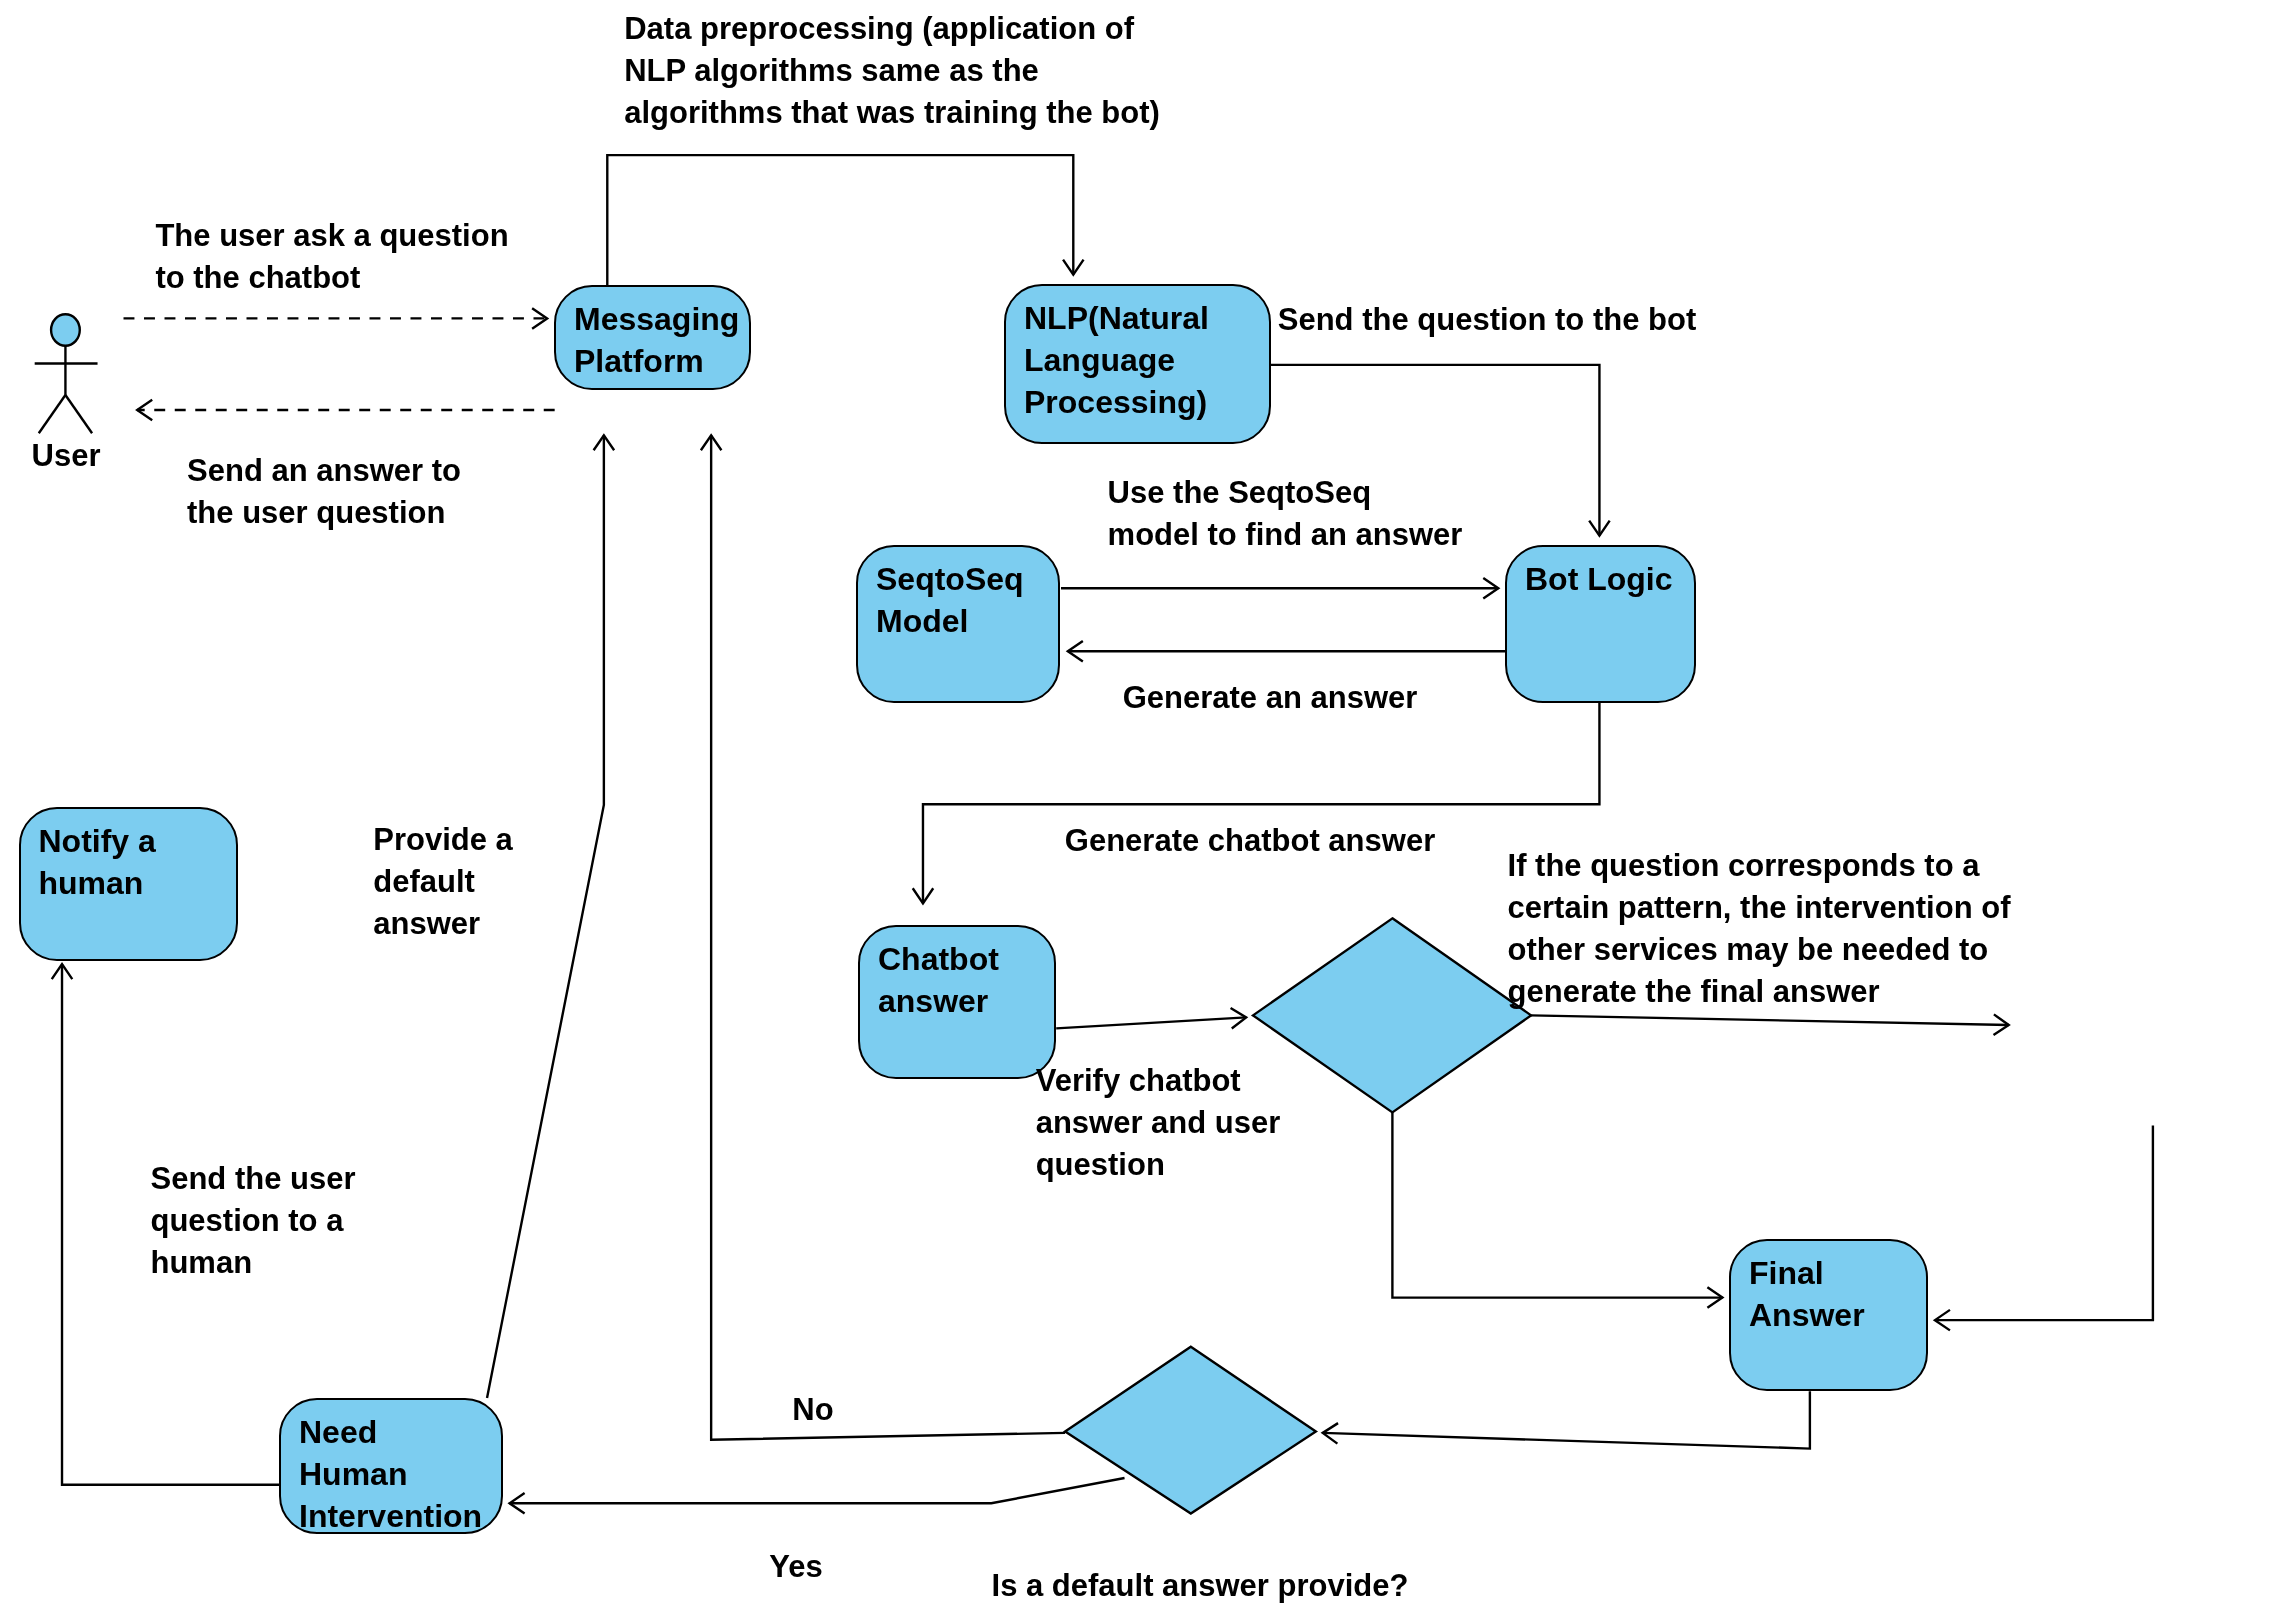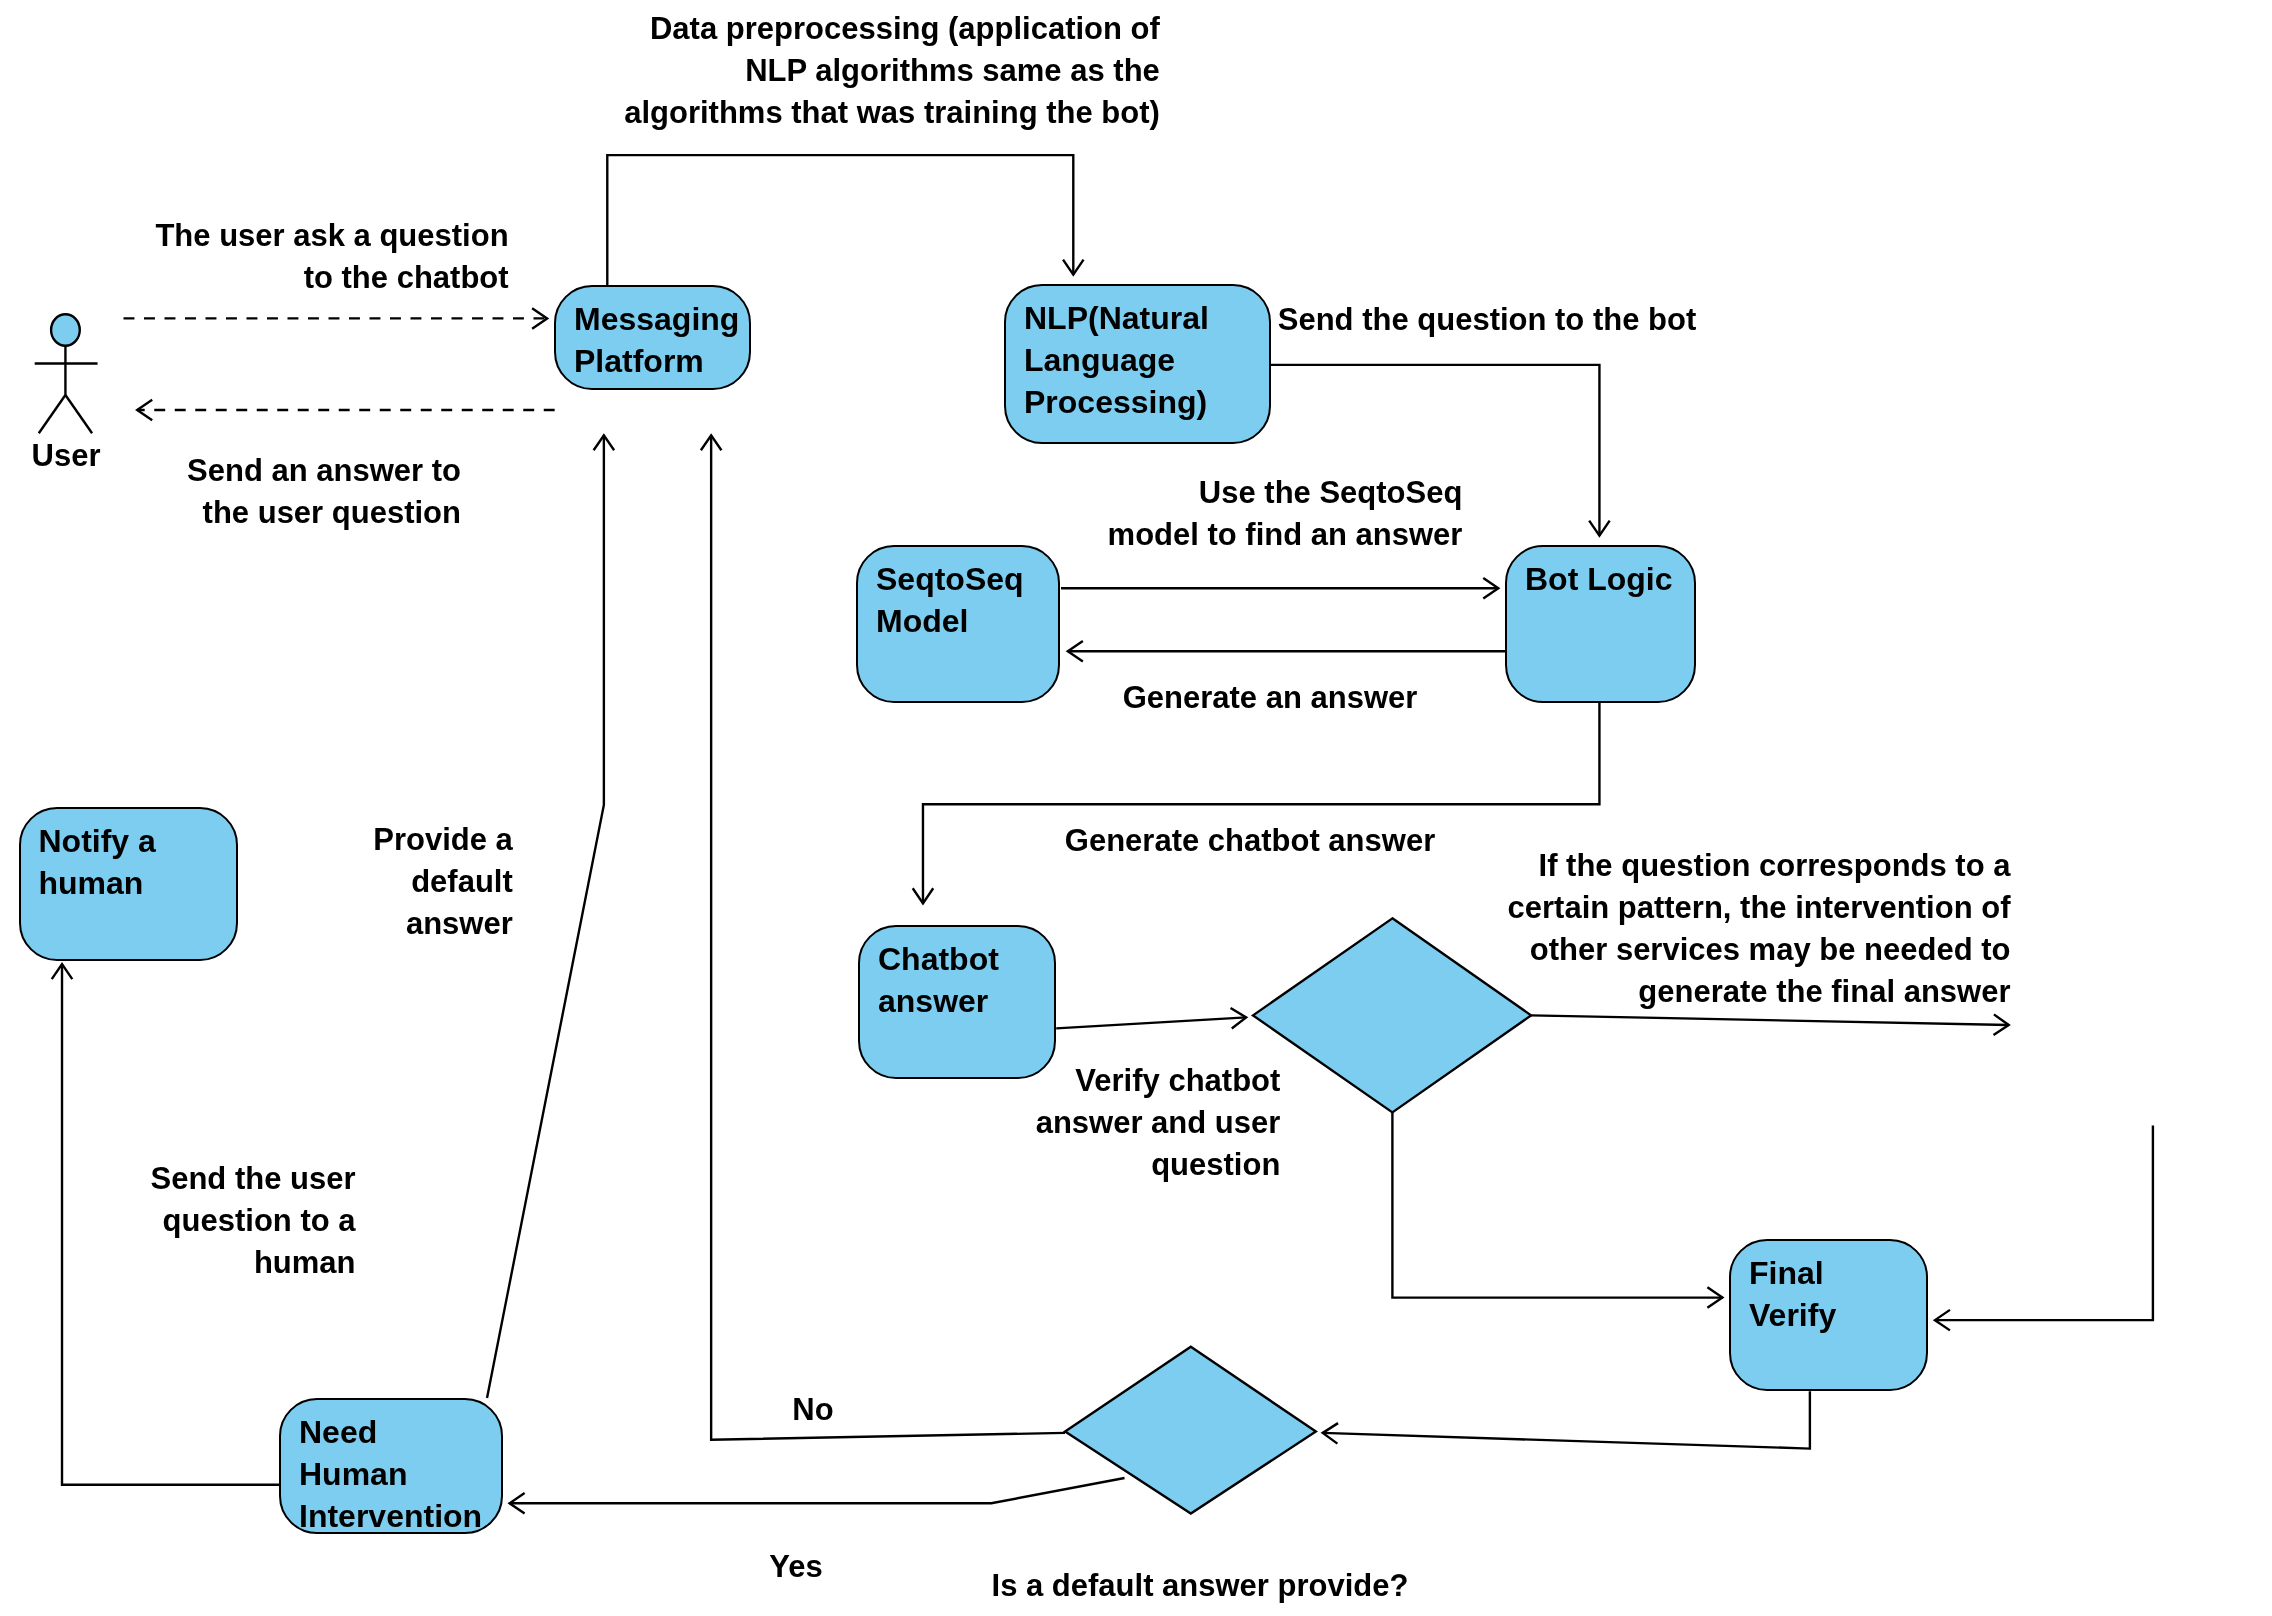--- a/index.html
+++ b/index.html
@@ -21,21 +21,21 @@
     background:var(--shape_fill,#7CCDF0);
     border:2.7px solid var(--shape_stroke,#000);
     border-radius:38px;
     font-size:32px;line-height:42px;
     padding:11px 12.3px 0 18px;
     white-space:pre-line;
   }
   .lbl{
     position:absolute;z-index:2;
     transform:translateX(-50%);
-    text-align:right;
+    text-align:left;
     font-size:31px;line-height:42px;
     white-space:pre-line;
   }
   
   #n-messaging{left:554px;top:285px;width:197px;height:105px;}
   #n-nlp{left:1004px;top:284px;width:267px;height:160px;}
   #n-seqtoseq{left:856px;top:545px;width:204px;height:158px;}
   #n-botlogic{left:1505px;top:545px;width:191px;height:158px;}
   #n-chatbot{left:858px;top:912px;width:198px;height:154px;margin-top:13px;}
   #n-notify{left:18.5px;top:807px;width:219px;height:154px;}
@@ -106,21 +106,21 @@
 Language
 Processing)</div>
   <div class="node" id="n-seqtoseq">SeqtoSeq
 Model</div>
   <div class="node" id="n-botlogic">Bot Logic</div>
   <div class="node" id="n-chatbot">Chatbot
 answer</div>
   <div class="node" id="n-notify">Notify a
 human</div>
   <div class="node" id="n-final">Final
-Verify</div>
+Answer</div>
   <div class="node" id="n-nhi">Need
 Human
 Intervention</div>
 
   <div class="lbl" id="l-title">Data preprocessing (application of
 NLP algorithms same as the
 algorithms that was training the bot)</div>
   <div class="lbl" id="l-ask">The user ask a question
 to the chatbot</div>
   <div class="lbl" id="l-sendanswer">Send an answer to

